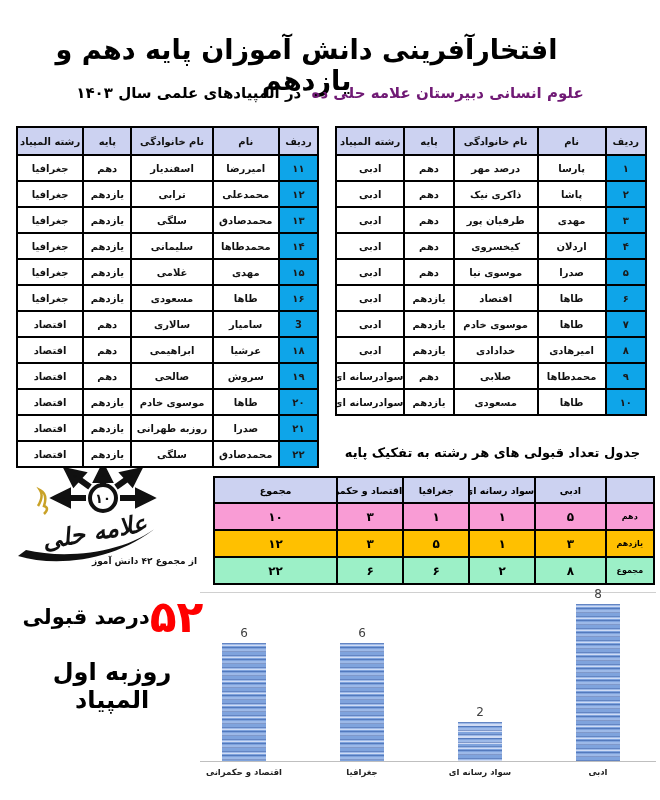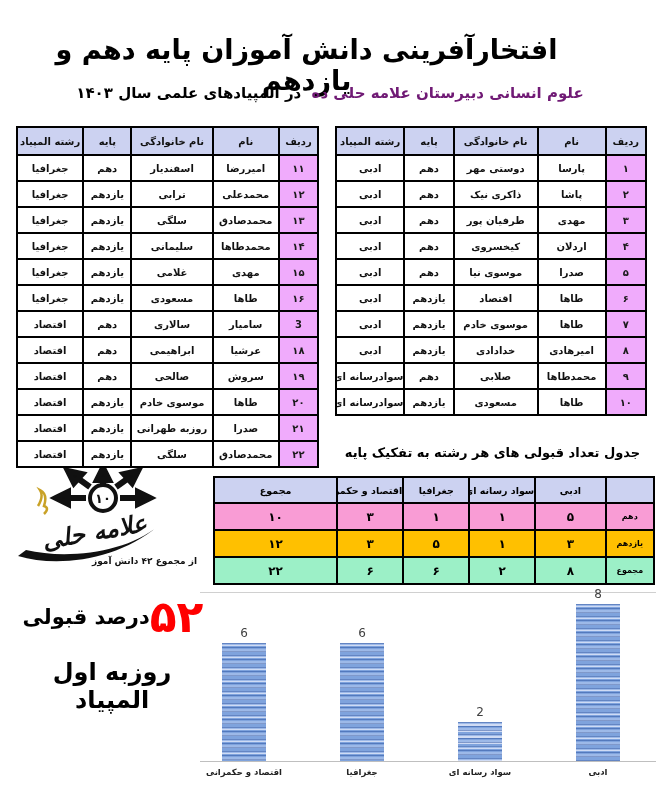--- a/index.html
+++ b/index.html
@@ -12,21 +12,21 @@
             font-size:15px;font-weight:bold;color:#000;}
   .subtitle .red{color:#701a75;margin-left:5px;}
   
   table.students{border-collapse:collapse;table-layout:fixed;position:absolute;
                  background:#fff;}
   table.students td,table.students th{border:2px solid #000;font-size:10px;
                  font-weight:bold;color:#111;text-align:center;padding:0;overflow:hidden;
                  white-space:nowrap;}
   table.students th{background:#ccd2f1;height:26px;margin-left:42px;}
   table.students td{height:24px;}
-  table.students td.ridif{background:#f0abfc;color:#1a1a1a;}
+  table.students td.ridif{background:#0ea5e9;color:#1a1a1a;}
   #table-right{top:126px;right:13px;width:312px;}
   #table-left{top:126px;left:16px;width:303px;}
   
   .logo-wrap{position:absolute;left:8px;top:468px;width:180px;height:100px;}
   .logo-caption{position:absolute;left:92px;top:556px;width:105px;font-size:9px;
                 font-weight:bold;color:#111;text-align:center;}
   
   .summary-title{position:absolute;top:445px;left:330px;width:325px;text-align:center;
                  font-size:13px;font-weight:bold;color:#000;}
   table.summary{border-collapse:collapse;table-layout:fixed;position:absolute;
@@ -89,21 +89,21 @@
           <th>نام</th>
           <th>نام خانوادگی</th>
           <th>پایه</th>
           <th>رشته المپیاد</th>
         </tr>
       </thead>
       <tbody>
         <tr>
           <td class="ridif">۱</td>
           <td>پارسا</td>
-          <td>دوستی مهر</td>
+          <td>درصد مهر</td>
           <td>دهم</td>
           <td>ادبی</td>
         </tr>
         <tr>
           <td class="ridif">۲</td>
           <td>پاشا</td>
           <td>ذاکری نیک</td>
           <td>دهم</td>
           <td>ادبی</td>
         </tr>

